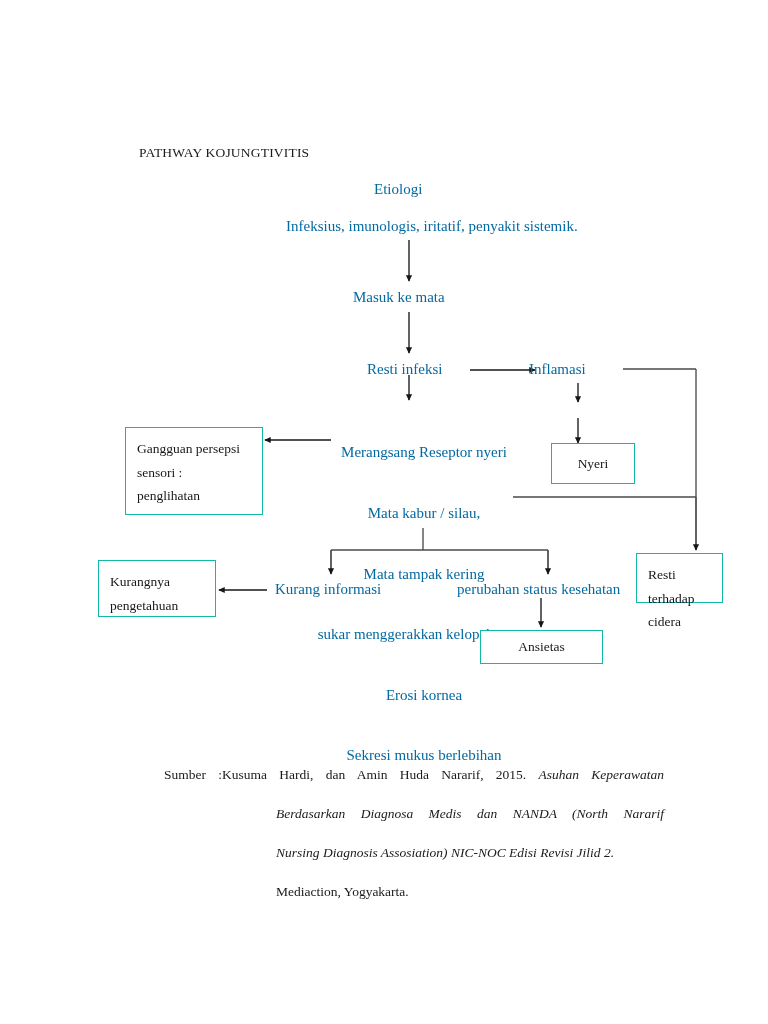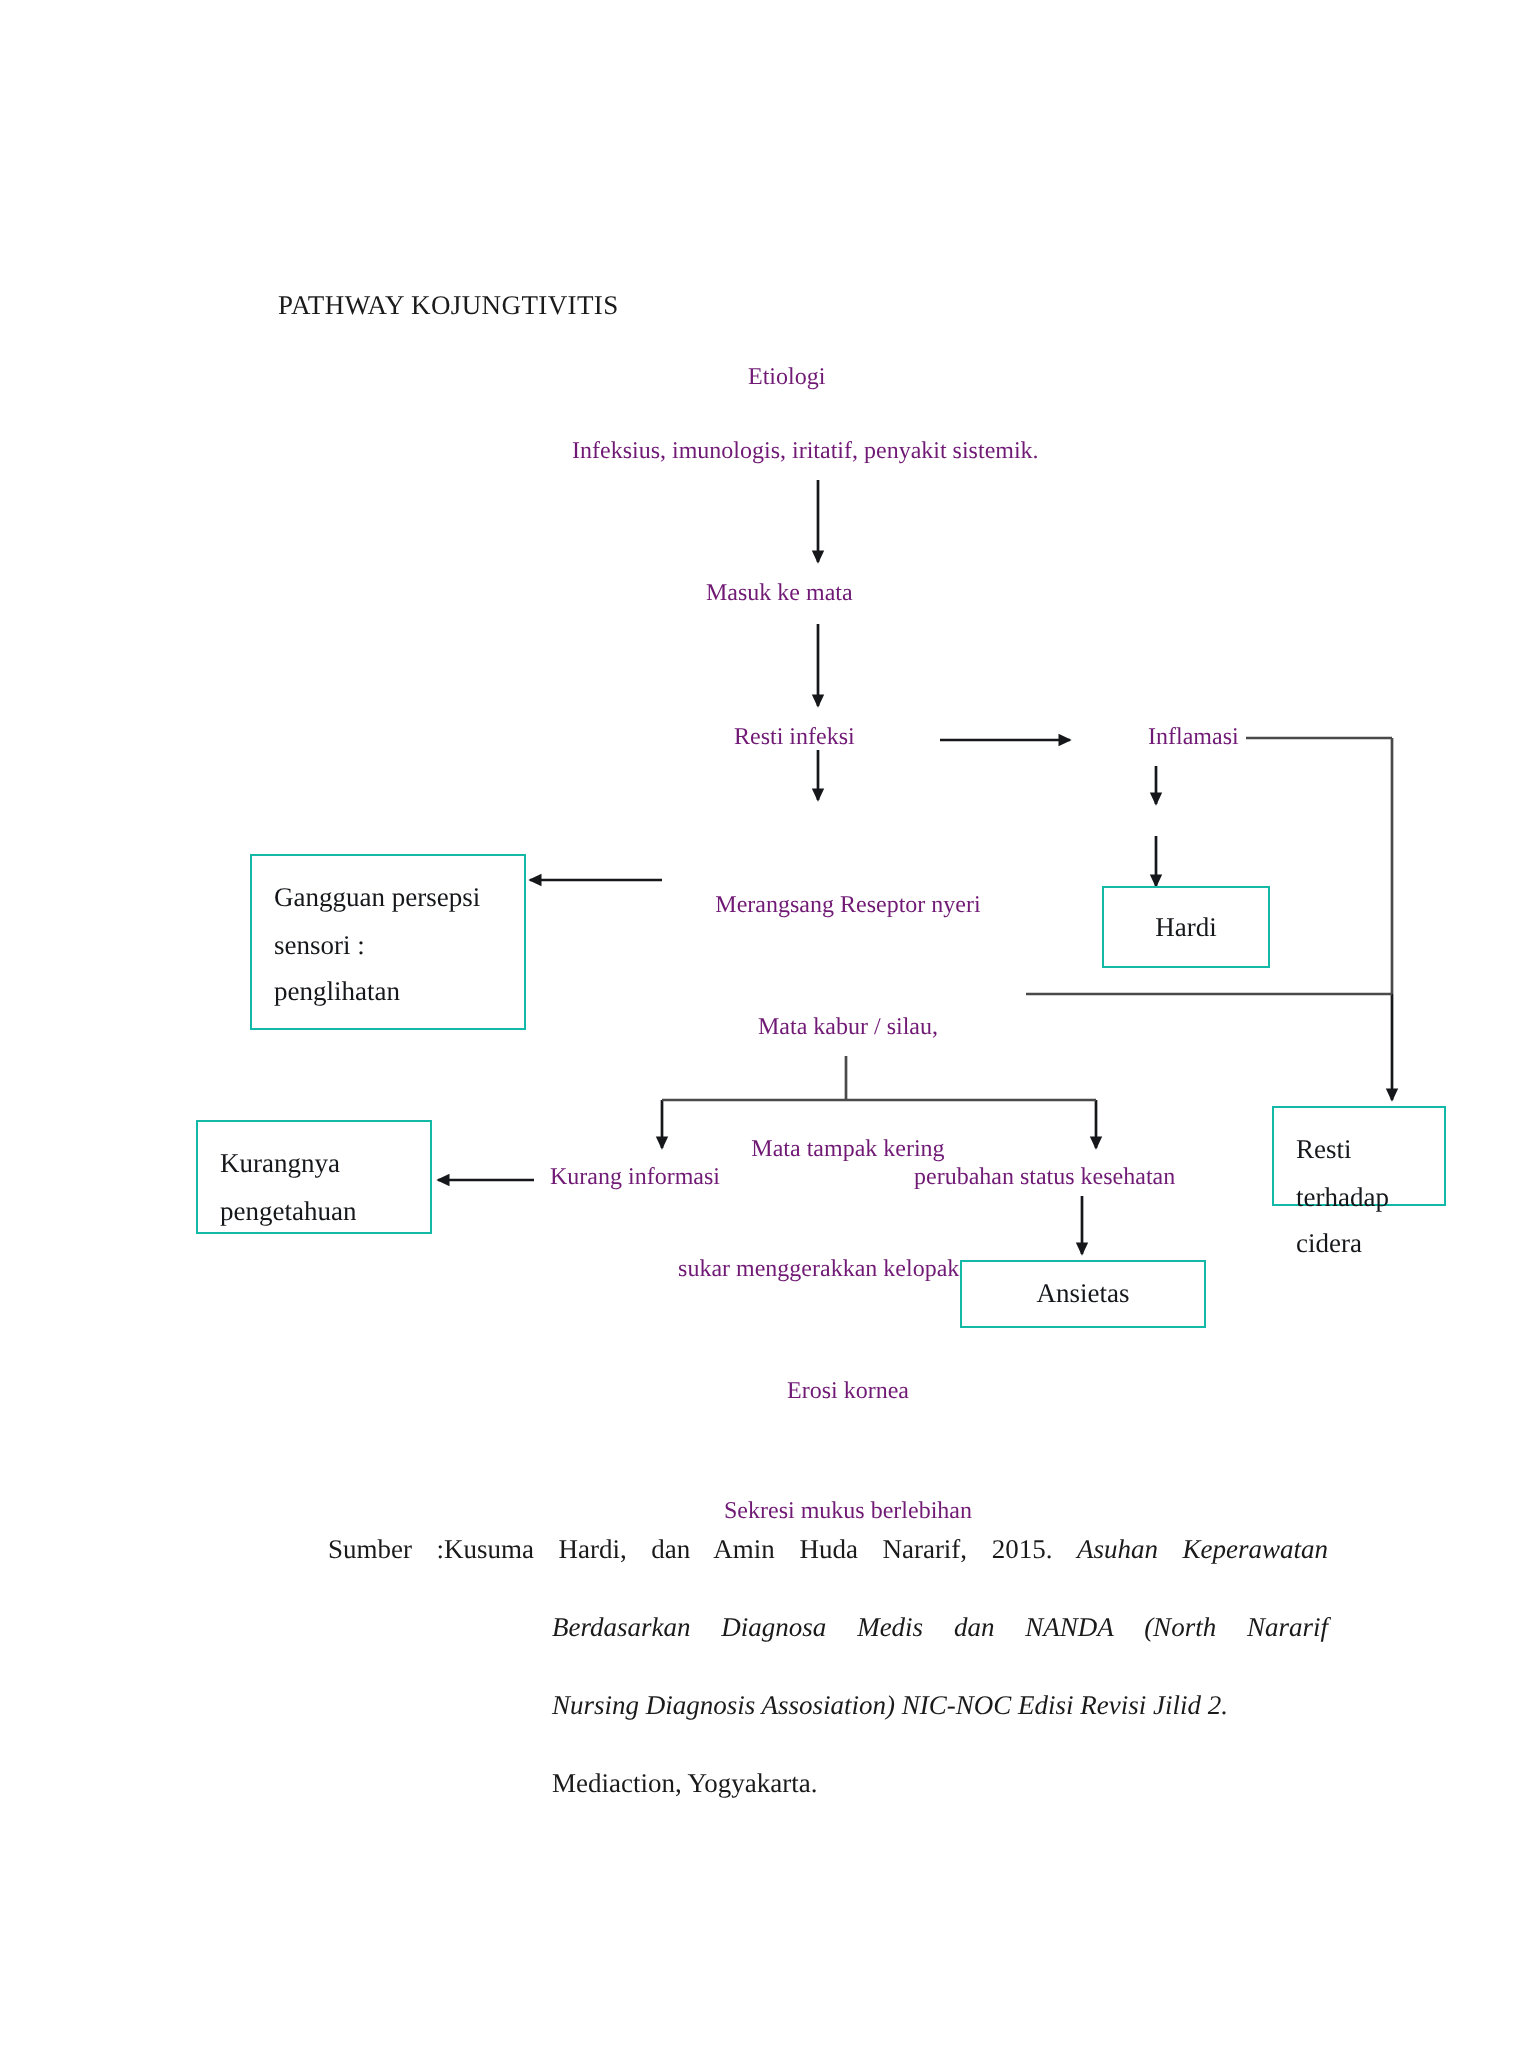--- a/index.html
+++ b/index.html
@@ -19,24 +19,24 @@
   #connectors {
     position: absolute;
     left: 0;
     top: 0;
     width: 768px;
     height: 1024px;
     pointer-events: none;
   }
   .node {
     position: absolute;
-    font-size: 12px;
+    font-size: 15px;
     line-height: 1.05;
     white-space: pre;
-    color: #701a75;
+    color: #0369a1;
   }
   .center-text {
     text-align: center;
   }
   .box {
     position: absolute;
     border: 1px solid #14b8a6;
     box-sizing: border-box;
     background: #ffffff;
     font-size: 13.5px;
@@ -73,21 +73,21 @@
   }
   #masuk {
     left: 353px;
     top: 290px;
   }
   #proses {
     left: 367px;
     top: 362px;
   }
   #inflamasi {
-    left: 574px;
+    left: 529px;
     top: 362px;
     text-align: right;
   }
   #central {
     left: 319px;
     top: 402px;
     line-height: 20.2px;
     text-align: center;
     width: 210px;
   }
@@ -207,21 +207,21 @@
   <div class="node" id="kurang-informasi">Kurang informasi</div>
   <div class="node" id="perubahan">perubahan status kesehatan</div>
 
   <div class="box box-pad" id="box-gangguan">
     <span class="box-label">Gangguan persepsi
 sensori :
 penglihatan</span>
   </div>
 
   <div class="box box-center" id="box-nyeri">
-    <span class="box-label">Hardi</span>
+    <span class="box-label">Nyeri</span>
   </div>
 
   <div class="box box-pad" id="box-resti">
     <span class="box-label">Resti terhadap
 cidera</span>
   </div>
 
   <div class="box box-center" id="box-ansietas">
     <span class="box-label">Ansietas</span>
   </div>

